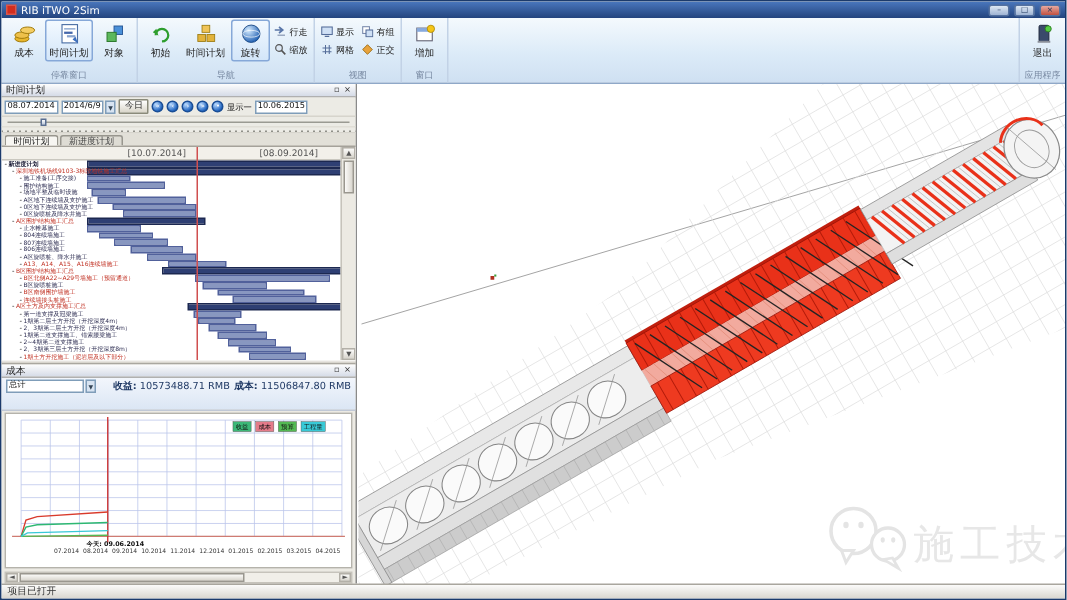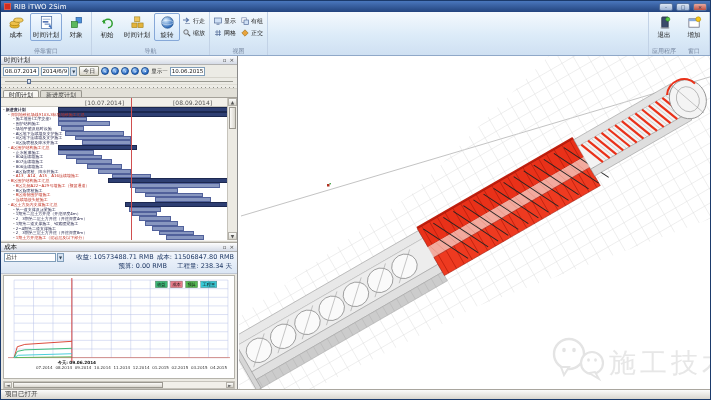--- a/index.html
+++ b/index.html
@@ -64,21 +64,21 @@
   #gantt-vscroll .sb-arr{height:8px;line-height:8px;background:linear-gradient(#fcfcfb,#d8d5cd);border:1px solid #b3b0a8}
   #gantt-vscroll .sb-thumb{height:22px;margin:1px;background:linear-gradient(90deg,#fbfaf8,#d9d6ce);border:1px solid #9a978f}
   #gantt-vscroll .sb-dn{position:absolute;bottom:0;left:0;right:0}
   .splitter{height:3px;background:#d8d5cd;border-top:1px solid #f5f4f1;border-bottom:1px solid #aaa79f;flex:none}
 
   
   #cost-toolbar{height:22px;background:linear-gradient(#f2f6fc,#dbe6f4);border-bottom:1px solid #c0c8d6;padding:1px 3px;flex:none}
   #cost-row1{display:flex;align-items:center;gap:3px}
   #cost-row2{display:flex;justify-content:flex-end;gap:10px;padding-right:2px}
   .cost-text{font-size:6.5px;color:#1f3864;white-space:nowrap}
-  .cost-text b{font-weight:normal}
+  .cost-text b{font-weight:bold}
   #chart-wrap{position:relative;margin:1px 2px 0;background:#fff;border:1px solid #b5b3ab;height:104px;flex:none}
   #cost-chart{width:100%;height:100%;display:block}
   #hscroll{height:8px;margin:2px 2px 0;background:#f1efe9;border:1px solid #c6c3bb;display:flex;font-size:4.5px;color:#555;flex:none}
   #hscroll .sb-arr{width:8px;text-align:center;line-height:6px;background:linear-gradient(#fcfcfb,#d8d5cd);border:1px solid #b3b0a8}
   #hscroll .sb-thumb{width:150px;margin:0 1px;background:linear-gradient(#fbfaf8,#d9d6ce);border:1px solid #9a978f}
   #hscroll .sp{flex:1}
 
   
   #viewport{position:absolute;left:238px;top:55px;right:0;bottom:10px;background:#fff}
   #statusbar{position:absolute;left:0;right:0;bottom:0;height:10px;background:linear-gradient(#fbfbfa,#d9d6cf);border-top:1px solid #a9a69e;font-size:6.5px;padding:0 4px;display:flex;align-items:center;color:#333}
@@ -206,46 +206,46 @@
           <svg viewBox="0 0 8 8">
               <polygon points="4,0.8 7.2,4 4,7.2 0.8,4" fill="#e8a33c" stroke="#9a6a10" stroke-width="0.6"></polygon>
             </svg>
           <span>正交</span>
         </div>
       </div>
     </div>
     <div class="rgroup-label">视图</div>
   </div>
 
+  <div class="rgroup">
+    <div class="rgroup-body">
+      <div class="rbtn">
+        <svg viewBox="0 0 16 16">
+            <rect x="2" y="4" width="11" height="9" fill="#fff" stroke="#667" stroke-width="0.8"></rect>
+            <rect x="2" y="4" width="11" height="2.6" fill="#88aadd"></rect>
+            <circle cx="12" cy="4.5" r="2.6" fill="#f5c518" stroke="#b08a00" stroke-width="0.6"></circle>
+          </svg>
+        <span>增加</span>
+      </div>
+    </div>
+    <div class="rgroup-label">窗口</div>
+  </div>
+
   <div class="rgroup" id="exit-group">
     <div class="rgroup-body">
       <div class="rbtn">
         <svg viewBox="0 0 16 16">
             <rect x="5" y="2" width="7" height="11.5" rx="1" fill="#3a4a6b" stroke="#20293c" stroke-width="0.7"></rect>
             <circle cx="11.5" cy="4.5" r="2.2" fill="#55cc44" stroke="#2a7a1d" stroke-width="0.6"></circle>
             <rect x="4" y="13" width="9" height="1.4" fill="#8a8f99"></rect>
           </svg>
         <span>退出</span>
       </div>
     </div>
     <div class="rgroup-label">应用程序</div>
-  </div>
-
-  <div class="rgroup">
-    <div class="rgroup-body">
-      <div class="rbtn">
-        <svg viewBox="0 0 16 16">
-            <rect x="2" y="4" width="11" height="9" fill="#fff" stroke="#667" stroke-width="0.8"></rect>
-            <rect x="2" y="4" width="11" height="2.6" fill="#88aadd"></rect>
-            <circle cx="12" cy="4.5" r="2.6" fill="#f5c518" stroke="#b08a00" stroke-width="0.6"></circle>
-          </svg>
-        <span>增加</span>
-      </div>
-    </div>
-    <div class="rgroup-label">窗口</div>
   </div>
 </div>
 
 <div id="left-panel">
 
   <div class="panel-header">
     <span>时间计划</span>
     <span class="sp"></span>
     <span class="ph-icon">▫</span>
     <span class="ph-icon">×</span>
@@ -448,24 +448,20 @@
 
   <div id="cost-toolbar">
     <div id="cost-row1">
       <span class="combo">
         <span class="field" style="width:52px">总计</span>
         <span class="arr">▼</span>
       </span>
       <span class="sp" style="flex:1"></span>
       <span class="cost-text"><b>收益:</b> <span>10573488.71 RMB</span></span>
       <span class="cost-text"><b>成本:</b> <span>11506847.80 RMB</span></span>
-    </div>
-    <div id="cost-row2">
-      <span class="cost-text"><b>预算:</b> <span>0.00 RMB</span></span>
-      <span class="cost-text"><b>工程量:</b> <span>238.34 天</span></span>
     </div>
   </div>
 
   <div id="chart-wrap">
     <svg id="cost-chart" viewBox="0 0 228 100" preserveAspectRatio="none">
         <line x1="10" y1="4" x2="10" y2="80" stroke="#b9c4ea" stroke-width="0.5"></line>
         <line x1="29.272727272727273" y1="4" x2="29.272727272727273" y2="80" stroke="#b9c4ea" stroke-width="0.5"></line>
         <line x1="48.54545454545455" y1="4" x2="48.54545454545455" y2="80" stroke="#b9c4ea" stroke-width="0.5"></line>
         <line x1="67.81818181818181" y1="4" x2="67.81818181818181" y2="80" stroke="#b9c4ea" stroke-width="0.5"></line>
         <line x1="87.0909090909091" y1="4" x2="87.0909090909091" y2="80" stroke="#b9c4ea" stroke-width="0.5"></line>

